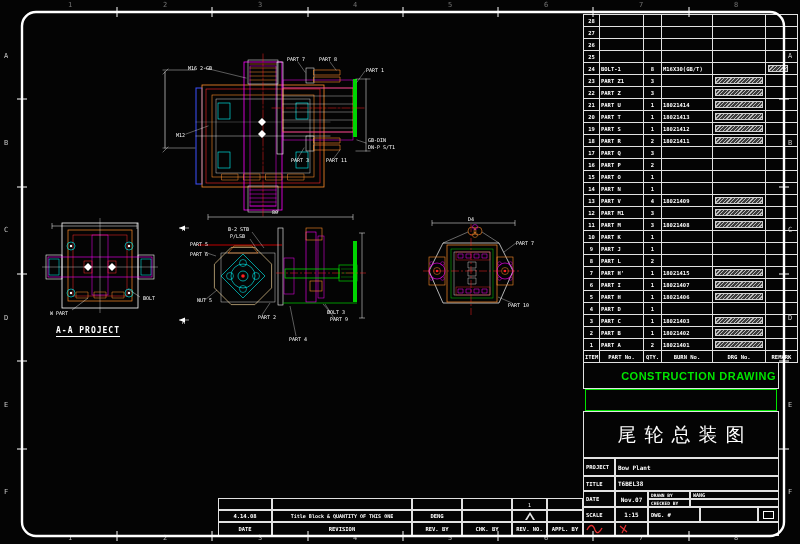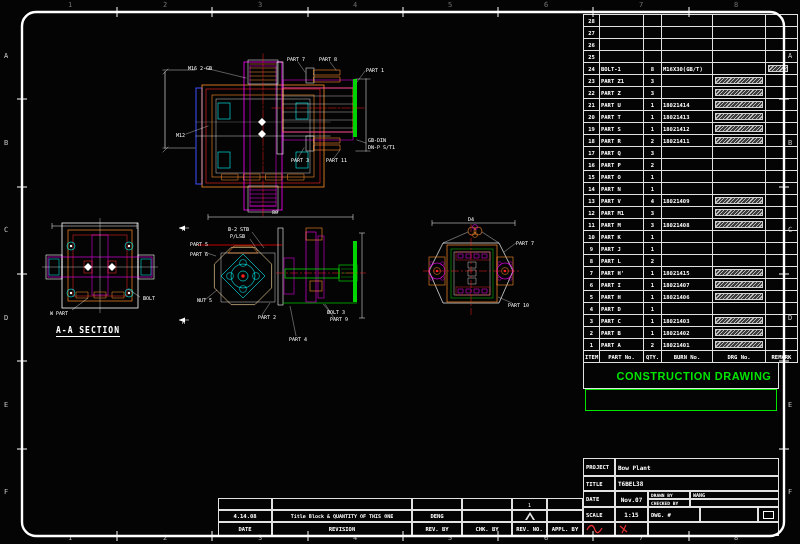--- a/index.html
+++ b/index.html
@@ -17,21 +17,21 @@
   .hatch{height:5px;margin:0 1px;border:0.5px solid #cfcfcf;
          background:repeating-linear-gradient(135deg,#b9b9b9 0 1px,#3c3c3c 1px 2.6px);}
   .hatch.small{width:18px;}
   
   .cell{position:absolute;border:1px solid #e2e2e2;box-sizing:border-box;color:#fff;
         display:flex;align-items:center;font-family:"DejaVu Sans Mono",monospace;
         font-size:5.5px;padding:0 2px;z-index:3;overflow:hidden;white-space:nowrap;}
   .cell.lab{font-weight:bold;}
   .cell.val{font-weight:bold;font-size:6px;}
   .cell.ctr{justify-content:center;}
-  #cd-stamp{justify-content:center;padding-left:28px;}
+  #cd-stamp{justify-content:flex-end;padding-left:28px;}
   #cd-stamp span{color:#00e400;font:bold 11px "Liberation Sans",sans-serif;letter-spacing:0.5px;}
   #green-box{border:1px solid #00e400;}
   #big-title{justify-content:center;}
   #big-title span{color:#fff;font:19px "DejaVu Sans",sans-serif;letter-spacing:8px;padding-left:8px;}
   .half{font-size:4.5px;}
   #dwg-box-icon{width:9px;height:6px;border:1px solid #fff;margin:auto;}
   #section-label{position:absolute;left:56px;top:326px;color:#fff;z-index:4;
                  font:bold 8px "DejaVu Sans Mono",monospace;letter-spacing:1px;
                  border-bottom:1px solid #fff;padding-bottom:1px;}
   #watermark{position:absolute;left:558px;top:515px;z-index:60;color:#d2d2d2;opacity:0.95;
@@ -528,20 +528,23 @@
           <td style="width: 50px;">DRG No.</td>
           <td style="width: 29px;">REMARK</td>
         </tr>
       </tbody>
     </table>
 
   <div class="cell" id="cd-stamp" style="left:583px;top:362px;width:196px;height:27px;">
     <span>CONSTRUCTION DRAWING</span>
   </div>
   <div class="cell" id="green-box" style="left:585px;top:389px;width:192px;height:22px;"></div>
+  <div class="cell" id="big-title" style="left:583px;top:411px;width:196px;height:47px;">
+    <span>尾轮总装图</span>
+  </div>
 
   <div class="cell lab" style="left:583px;top:458px;width:32px;height:18px;">PROJECT</div>
   <div class="cell val" style="left:615px;top:458px;width:164px;height:18px;">Bow Plant</div>
 
   <div class="cell lab" style="left:583px;top:476px;width:32px;height:15px;">TITLE</div>
   <div class="cell val" style="left:615px;top:476px;width:164px;height:15px;">T6BEL38</div>
 
   <div class="cell lab" style="left:583px;top:491px;width:32px;height:16px;">DATE</div>
   <div class="cell val ctr" style="left:615px;top:491px;width:33px;height:16px;">Nov.07</div>
   <div class="cell lab half" style="left:648px;top:491px;width:42px;height:8px;">DRAWN BY</div>
@@ -577,15 +580,15 @@
       </div>
       <div class="cell ctr" style="left: 547px; top: 510px; width: 36px; height: 12px; font-weight: bold;"></div>
       <div class="cell ctr" style="left: 218px; top: 522px; width: 54px; height: 14px; font-weight: bold;">DATE</div>
       <div class="cell ctr" style="left: 272px; top: 522px; width: 140px; height: 14px; font-weight: bold;">REVISION</div>
       <div class="cell ctr" style="left: 412px; top: 522px; width: 50px; height: 14px; font-weight: bold;">REV. BY</div>
       <div class="cell ctr" style="left: 462px; top: 522px; width: 50px; height: 14px; font-weight: bold;">CHK. BY</div>
       <div class="cell ctr" style="left: 512px; top: 522px; width: 35px; height: 14px; font-weight: bold;">REV. NO.</div>
       <div class="cell ctr" style="left: 547px; top: 522px; width: 36px; height: 14px; font-weight: bold;">APPL. BY</div>
     </div>
 
-  <div id="section-label">A-A SECTION</div>
+  <div id="section-label">A-A PROJECT</div>
 
 </div>
 
 </body></html>

